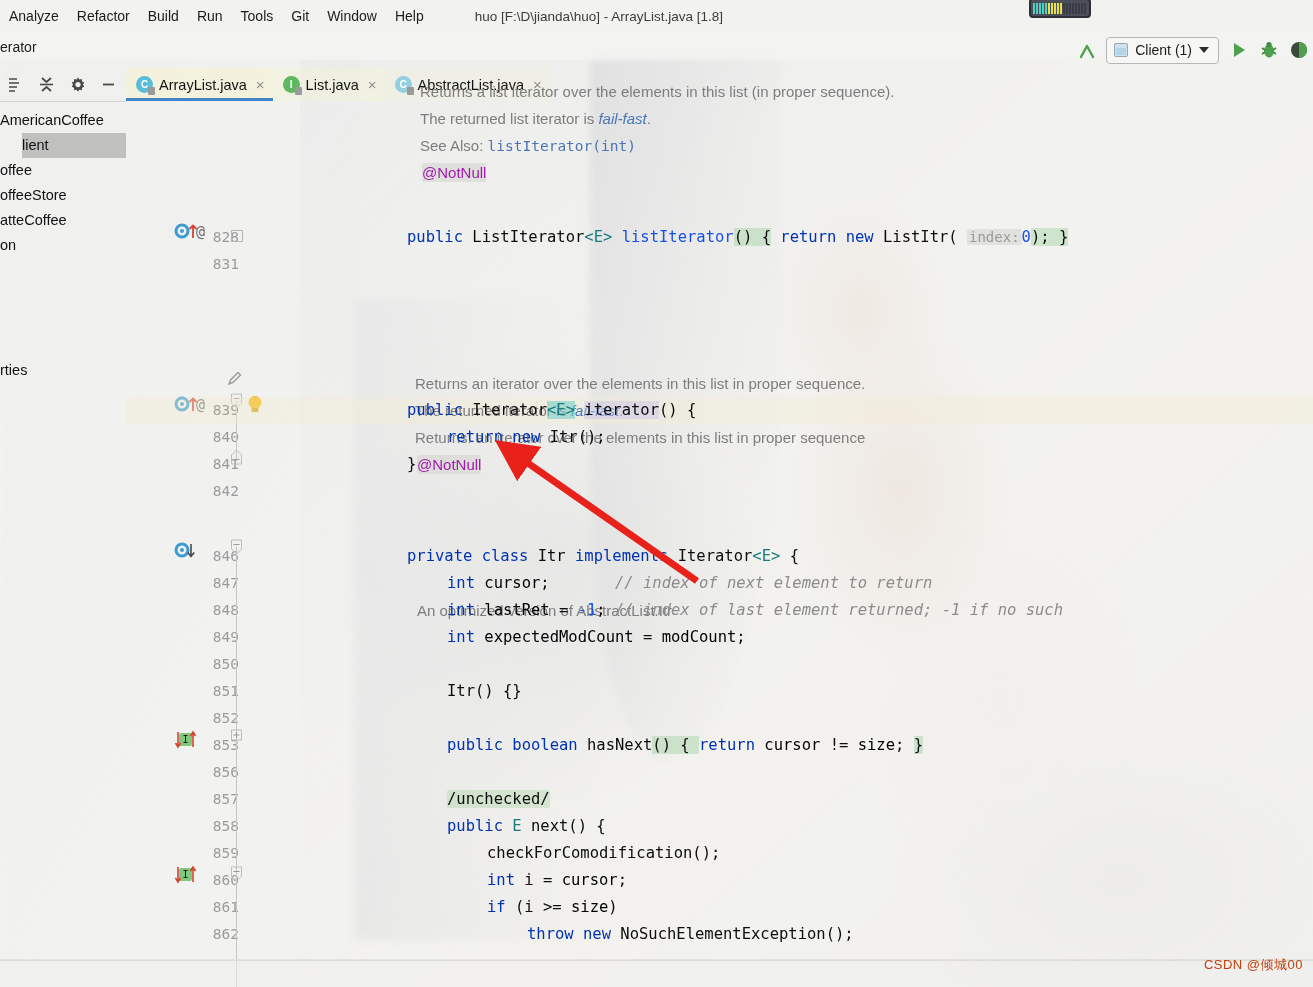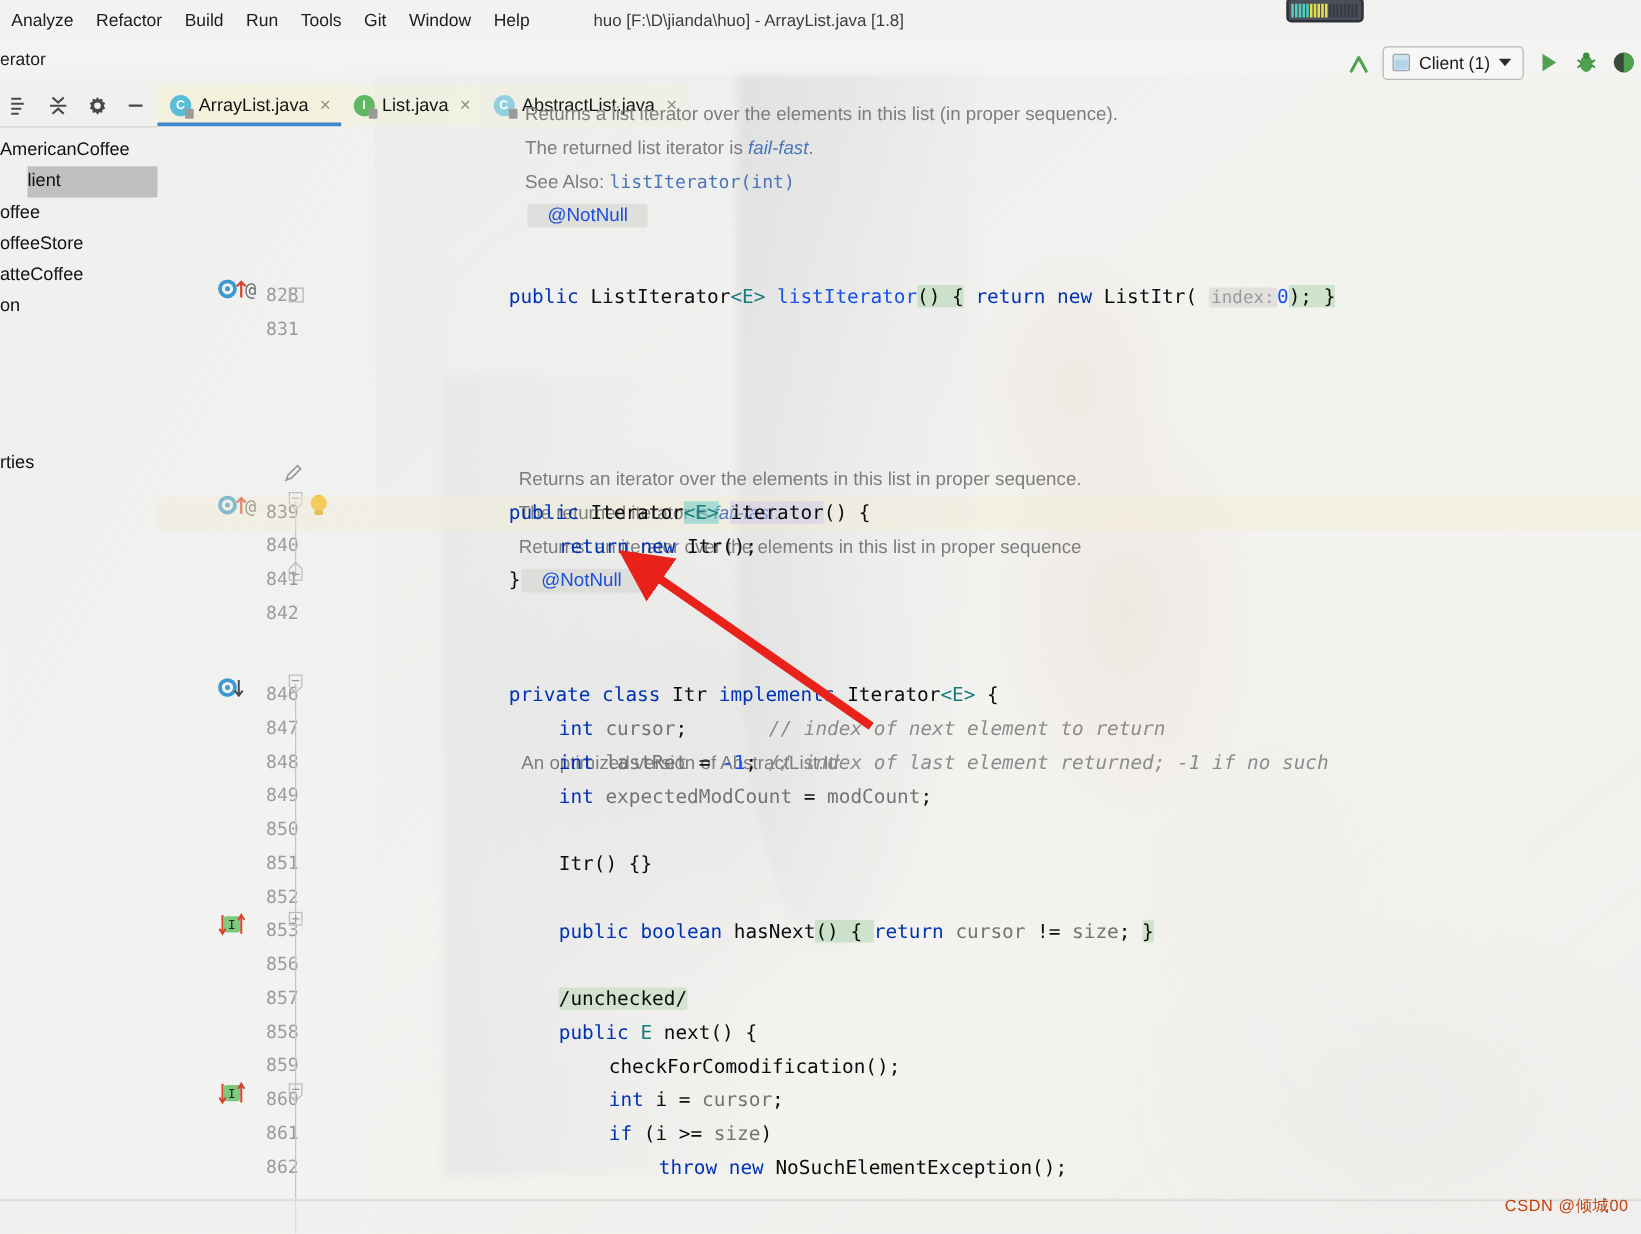--- a/index.html
+++ b/index.html
@@ -176,26 +176,26 @@
     font-family:"DejaVu Sans Mono", monospace; font-size:15.5px;
     color:#0c0c0c;
   }
   .cl{ position:absolute; left:0; white-space:pre; height:27px; line-height:27px; }
   .doc{
     font-family:"Liberation Sans", sans-serif; font-size:15px; color:#7d7d7d;
     line-height:27px;
   }
   .doc i{ color:#4a76b8; font-style:italic; }
   .doc .lnk{ font-family:"DejaVu Sans Mono", monospace; color:#4a76b8; font-size:14.5px; }
-  .annot{ font-family:"Liberation Sans", sans-serif; font-size:15px; color:#1d4ed8;
-          background:rgba(210,210,206,.55); padding:1px 16px; border-radius:2px; }
+  .annot{ font-family:"Liberation Sans", sans-serif; font-size:15px; color:#a21caf;
+          background:rgba(210,210,206,.55); padding:1px 0; border-radius:2px; }
   .kw{ color:#0033b3; font-weight:normal; }
   .typ{ color:#0c0c0c; }
   .gen{ color:#177b7b; }
-  .fld{ color:#737373; }
+  .fld{ color:#000000; }
   .mth{ color:#0c0c0c; }
   .num{ color:#1750eb; }
   .cmt{ color:#8c8c8c; font-style:italic; }
   .hl-brace{ background:rgba(147,206,147,.38); }
   .hl-ident{ background:rgba(200,195,235,.45); }
   .hl-gen{ background:rgba(110,205,200,.55); }
   .hint{ color:#9a9a9a; background:rgba(214,214,210,.6); border-radius:2px; padding:0 2px; font-size:14px; }
   .folded{ background:rgba(178,214,172,.45); border-radius:2px; }
   .curline{ position:absolute; left:0; width:1187px; height:27px; background:rgba(243,238,210,.40); }
 

